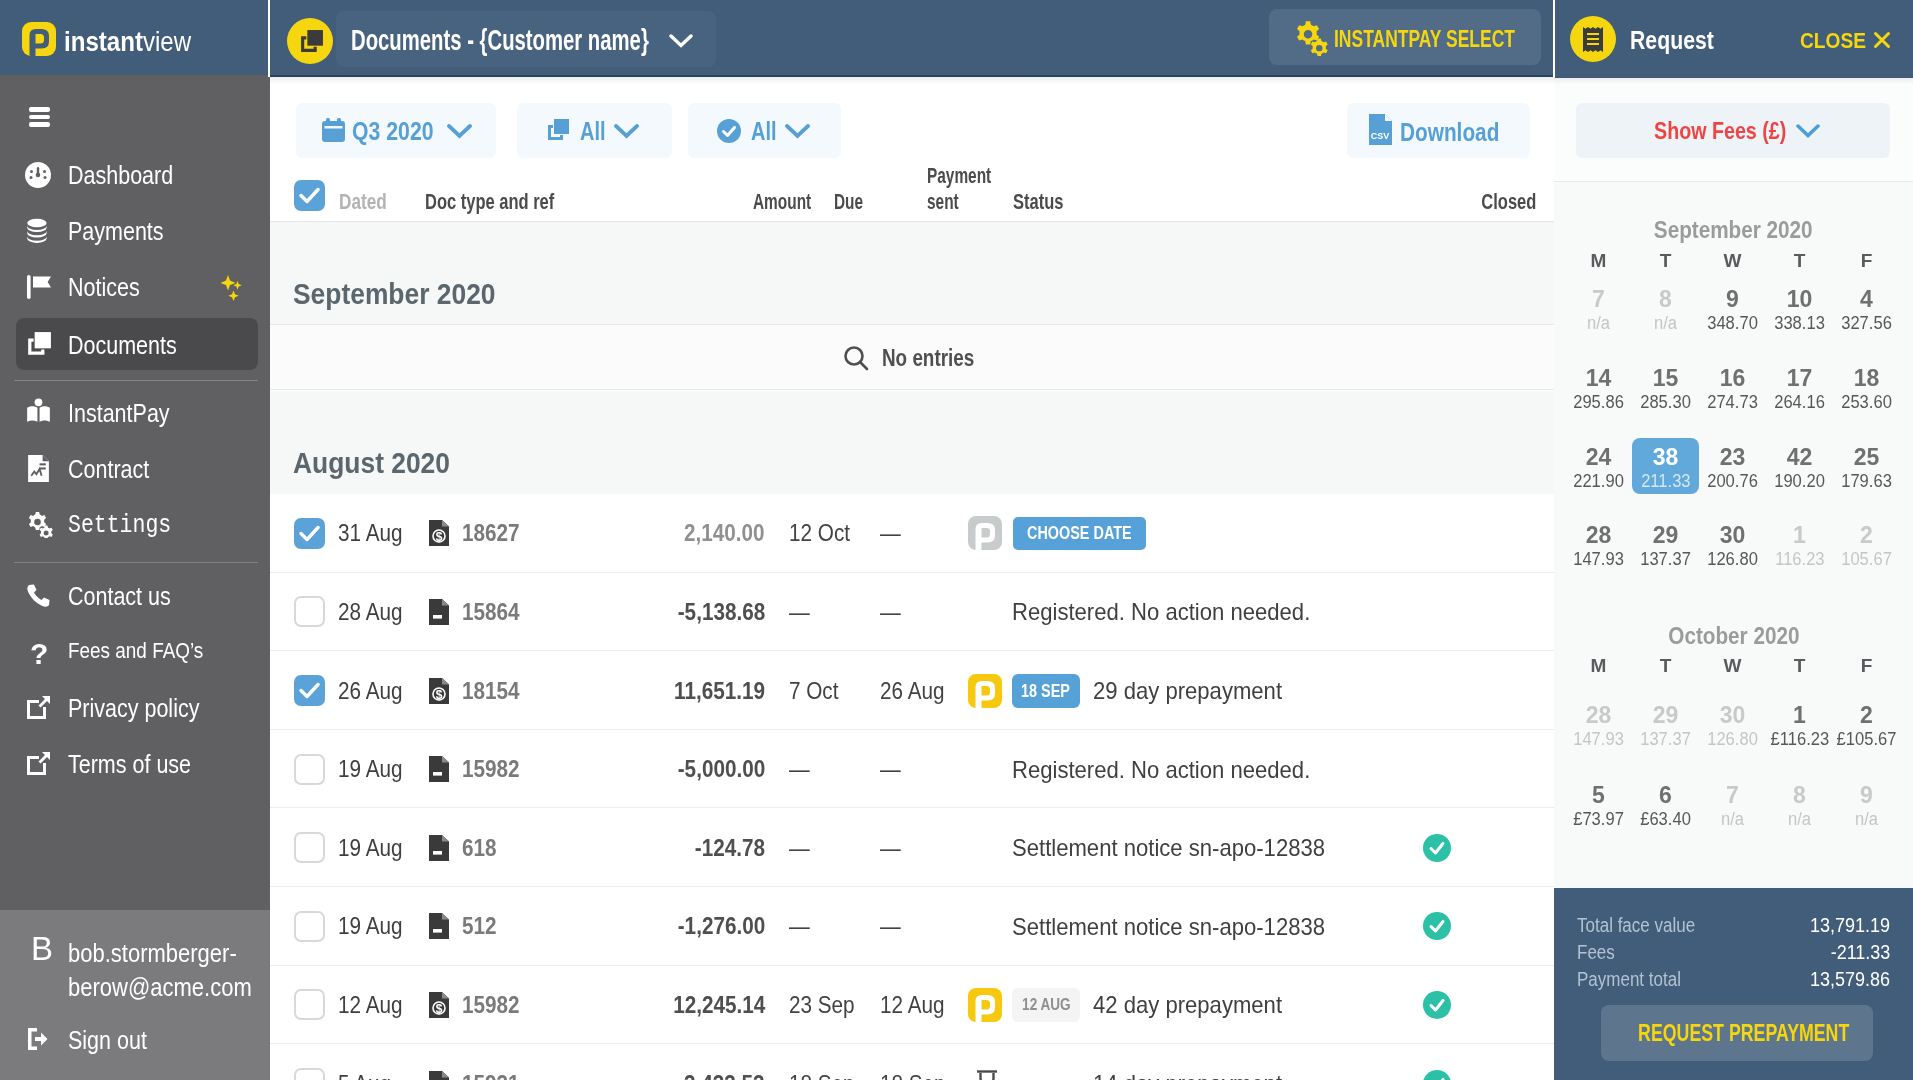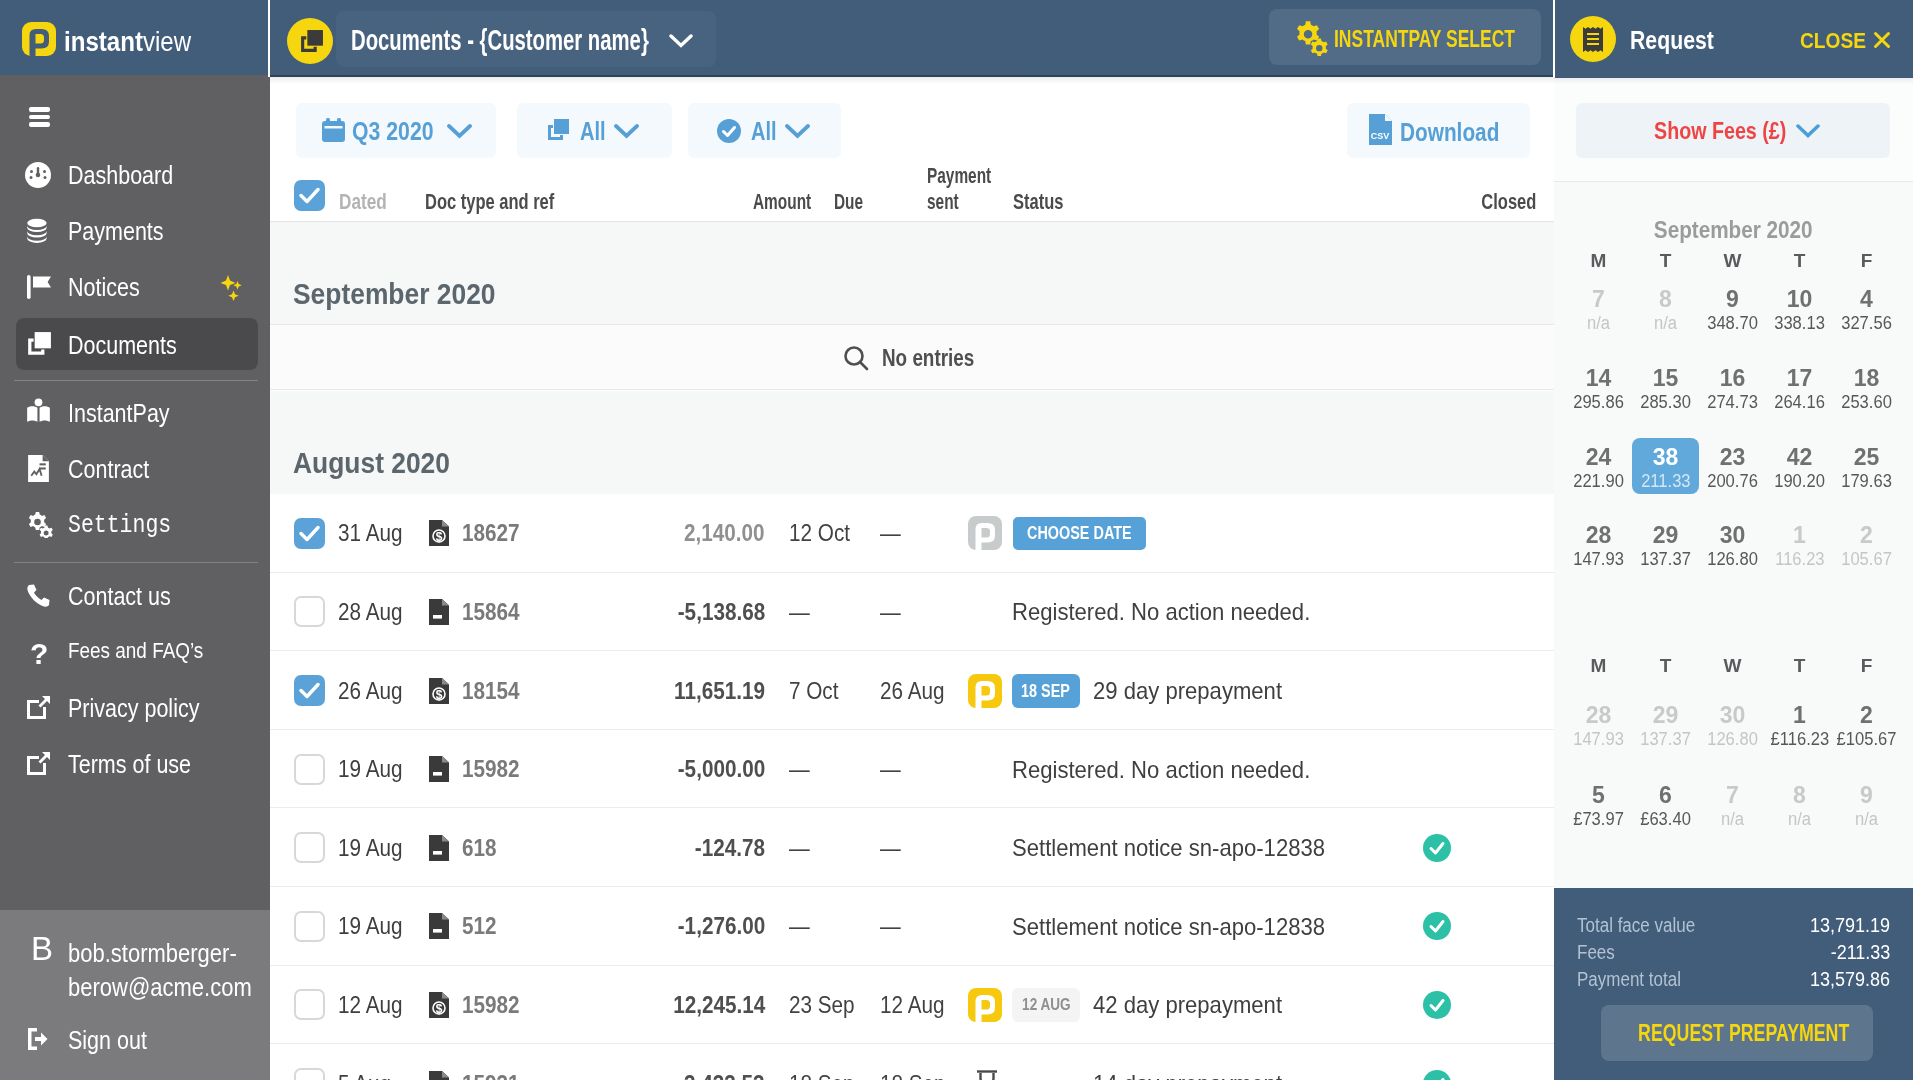--- a/index.html
+++ b/index.html
@@ -209,20 +209,21 @@
 <div class="abs b" style="left:11px;top:522px;width:67px;height:26px;font-size:23px;color:#707070;text-align:center;line-height:26px;">28</div>
 <div class="abs" style="left:11px;top:547.5px;width:67px;height:22px;font-size:18px;color:#55585a;text-align:center;line-height:22px;"><span class="sxc" style="transform:scaleX(0.92);">147.93</span></div>
 <div class="abs b" style="left:78px;top:522px;width:67px;height:26px;font-size:23px;color:#707070;text-align:center;line-height:26px;">29</div>
 <div class="abs" style="left:78px;top:547.5px;width:67px;height:22px;font-size:18px;color:#55585a;text-align:center;line-height:22px;"><span class="sxc" style="transform:scaleX(0.92);">137.37</span></div>
 <div class="abs b" style="left:145px;top:522px;width:67px;height:26px;font-size:23px;color:#707070;text-align:center;line-height:26px;">30</div>
 <div class="abs" style="left:145px;top:547.5px;width:67px;height:22px;font-size:18px;color:#55585a;text-align:center;line-height:22px;"><span class="sxc" style="transform:scaleX(0.92);">126.80</span></div>
 <div class="abs b" style="left:212px;top:522px;width:67px;height:26px;font-size:23px;color:#c9c9c9;text-align:center;line-height:26px;">1</div>
 <div class="abs" style="left:212px;top:547.5px;width:67px;height:22px;font-size:18px;color:#c3c6c7;text-align:center;line-height:22px;"><span class="sxc" style="transform:scaleX(0.92);">116.23</span></div>
 <div class="abs b" style="left:279px;top:522px;width:67px;height:26px;font-size:23px;color:#c9c9c9;text-align:center;line-height:26px;">2</div>
 <div class="abs" style="left:279px;top:547.5px;width:67px;height:22px;font-size:18px;color:#c3c6c7;text-align:center;line-height:22px;"><span class="sxc" style="transform:scaleX(0.92);">105.67</span></div>
+<div class="abs b" style="left:0;top:622px;width:359px;height:28px;font-size:23px;color:#9b9b9b;text-align:center;line-height:28px;"><span class="sxc" style="transform:scaleX(0.9);">October 2020</span></div>
 <div class="abs b" style="left:11px;top:654px;width:67px;height:24px;font-size:19px;color:#595c5e;text-align:center;line-height:24px;">M</div>
 <div class="abs b" style="left:78px;top:654px;width:67px;height:24px;font-size:19px;color:#595c5e;text-align:center;line-height:24px;">T</div>
 <div class="abs b" style="left:145px;top:654px;width:67px;height:24px;font-size:19px;color:#595c5e;text-align:center;line-height:24px;">W</div>
 <div class="abs b" style="left:212px;top:654px;width:67px;height:24px;font-size:19px;color:#595c5e;text-align:center;line-height:24px;">T</div>
 <div class="abs b" style="left:279px;top:654px;width:67px;height:24px;font-size:19px;color:#595c5e;text-align:center;line-height:24px;">F</div>
 <div class="abs b" style="left:11px;top:701.5px;width:67px;height:26px;font-size:23px;color:#c9c9c9;text-align:center;line-height:26px;">28</div>
 <div class="abs" style="left:11px;top:728px;width:67px;height:22px;font-size:18px;color:#c3c6c7;text-align:center;line-height:22px;"><span class="sxc" style="transform:scaleX(0.92);">147.93</span></div>
 <div class="abs b" style="left:78px;top:701.5px;width:67px;height:26px;font-size:23px;color:#c9c9c9;text-align:center;line-height:26px;">29</div>
 <div class="abs" style="left:78px;top:728px;width:67px;height:22px;font-size:18px;color:#c3c6c7;text-align:center;line-height:22px;"><span class="sxc" style="transform:scaleX(0.92);">137.37</span></div>
 <div class="abs b" style="left:145px;top:701.5px;width:67px;height:26px;font-size:23px;color:#c9c9c9;text-align:center;line-height:26px;">30</div>

